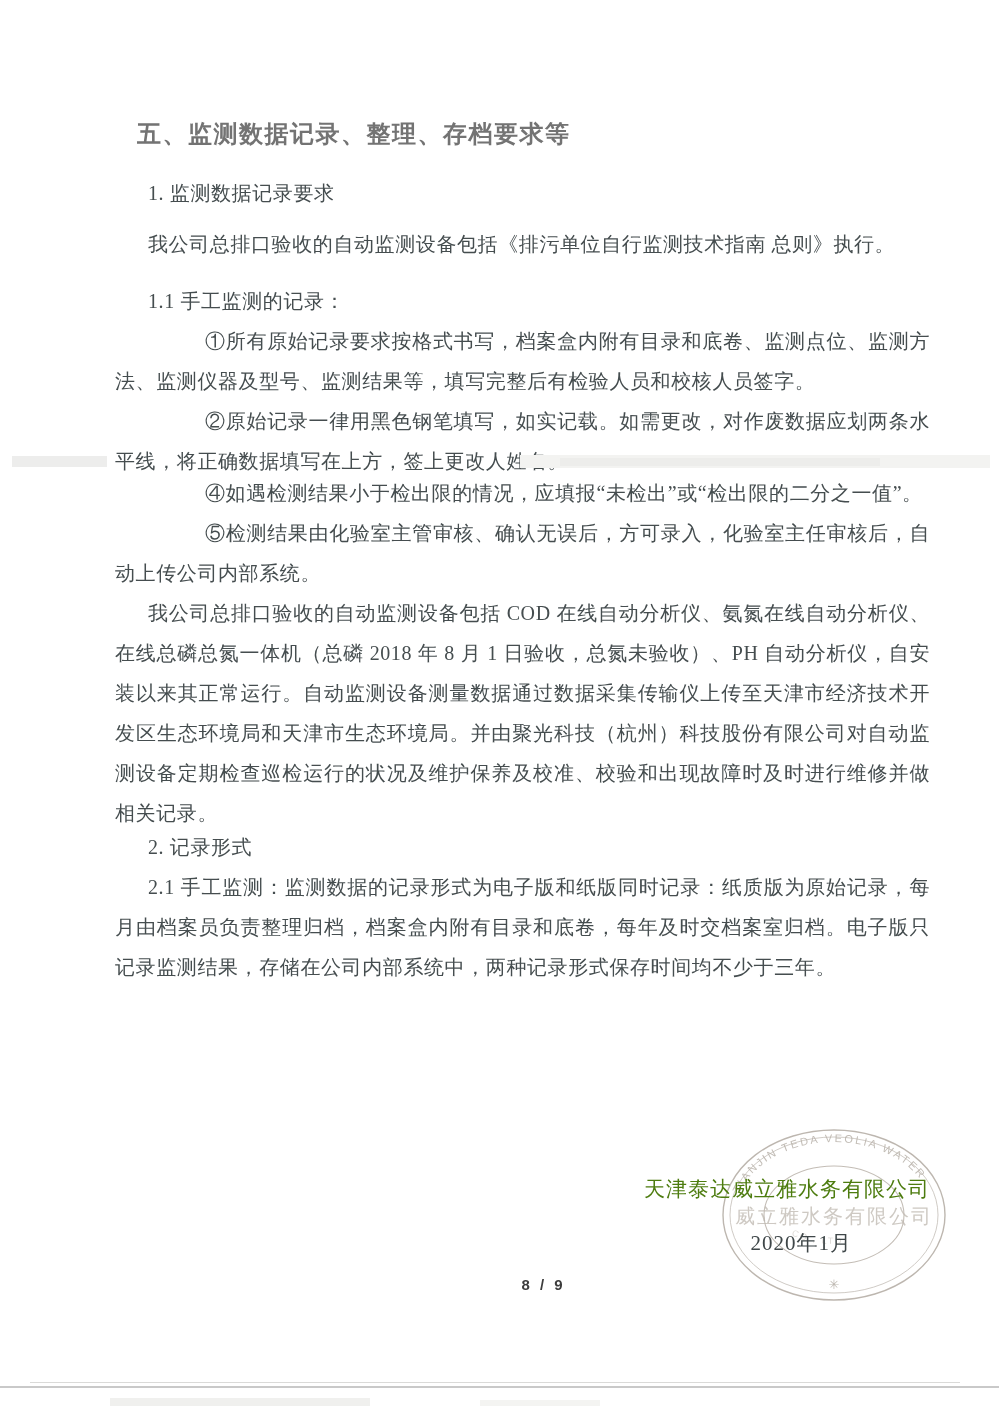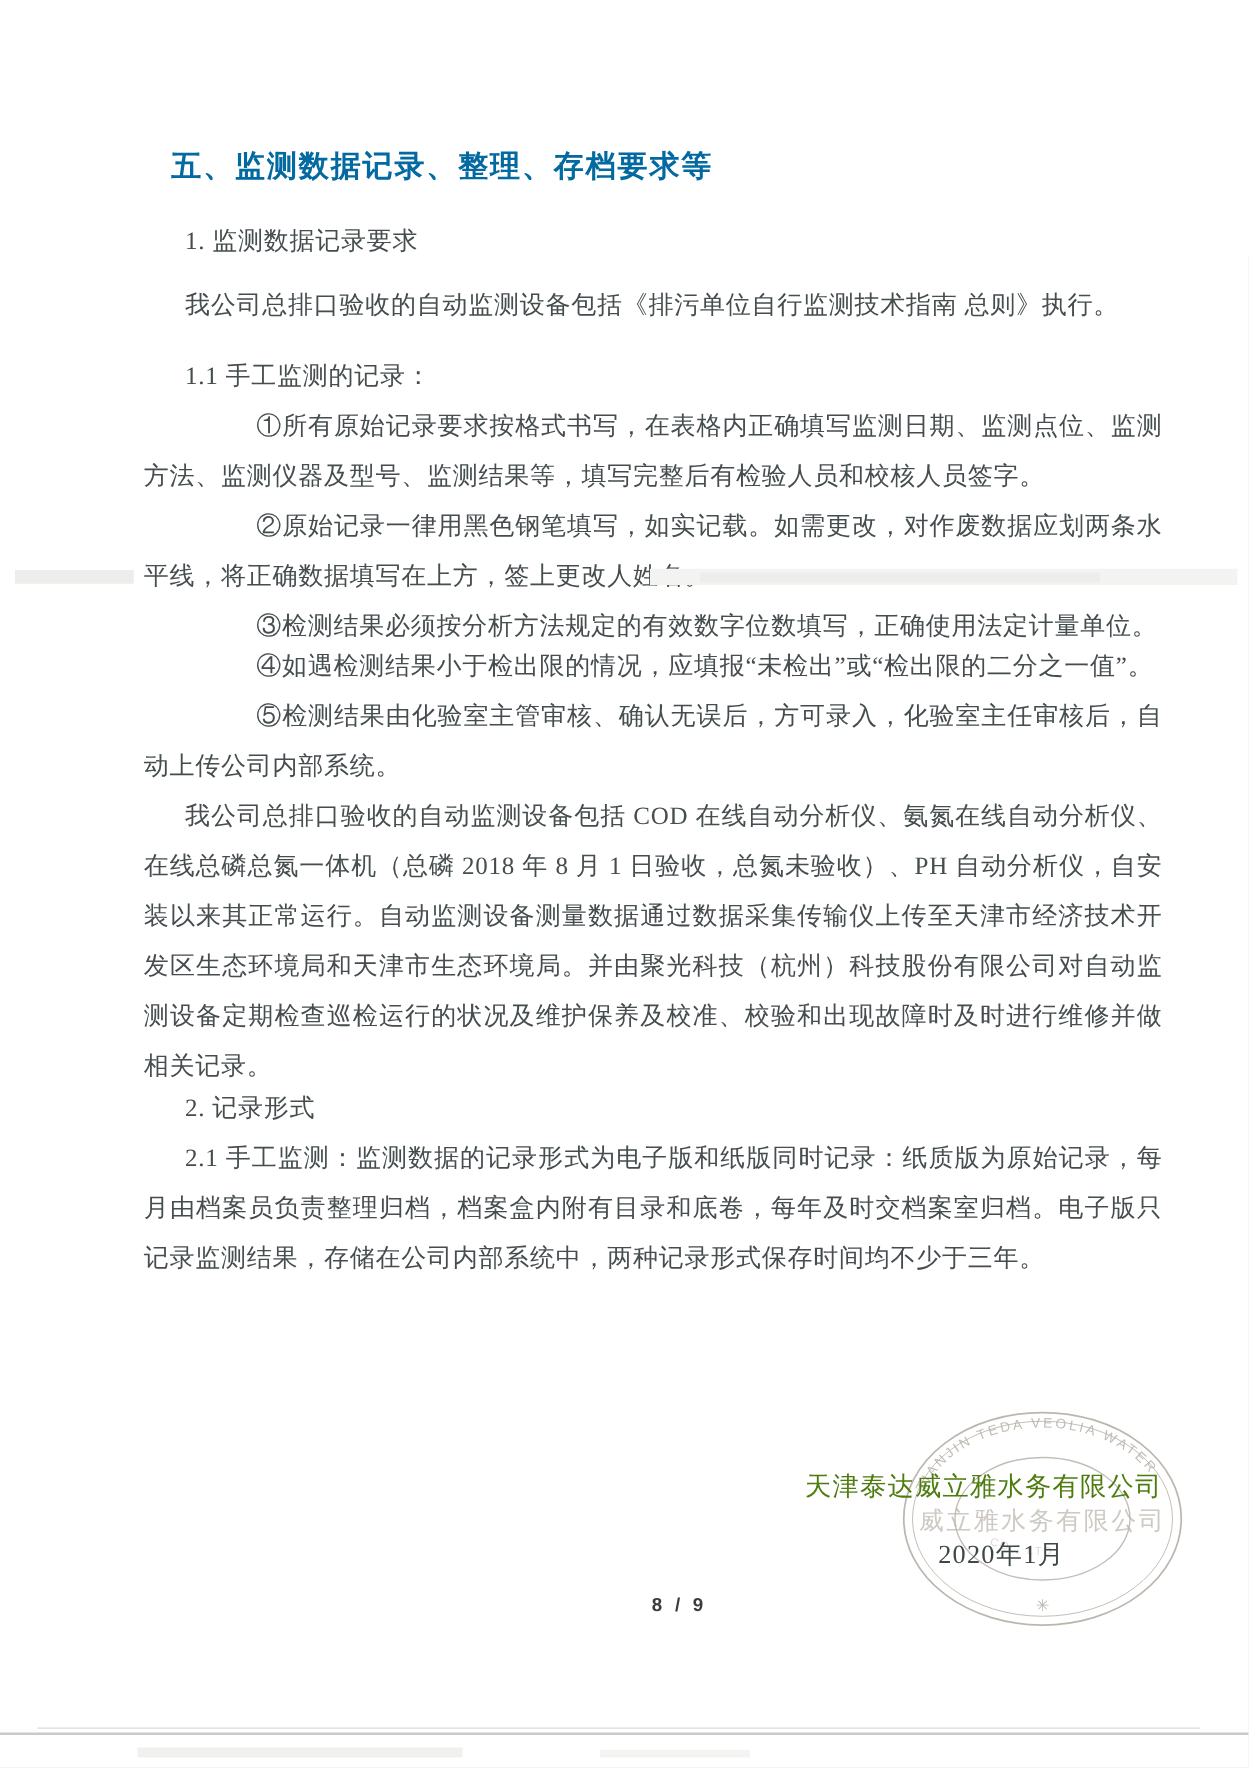--- a/index.html
+++ b/index.html
@@ -12,21 +12,21 @@
     font-family:"Liberation Serif","DejaVu Serif",serif;
     color:#454d4f;
   }
   .content {
     position:absolute;
     left:115px; right:69px; top:112px;
   }
   .doc-title {
     font-size:24px;
     font-weight:bold;
-    color:#0369a1;
+    color:#737373;
     margin:0 0 0 22px;
     line-height:44px;
     letter-spacing:1.5px;
   }
   .para {
     margin:0;
     font-size:20px;
     line-height:40px;
     text-align:justify;
     letter-spacing:0.6px;
@@ -92,23 +92,22 @@
 <body>
 
 <div class="page">
 
   <div class="content">
     <h1 class="doc-title">五、监测数据记录、整理、存档要求等</h1>
 
     <p class="para ind-head sp-a">1. 监测数据记录要求</p>
     <p class="para ind-head sp-b">我公司总排口验收的自动监测设备包括《排污单位自行监测技术指南 总则》执行。</p>
     <p class="para ind-head sp-a">1.1 手工监测的记录：</p>
-    <p class="para ind-item">①所有原始记录要求按格式书写，在表格内正确填写监测日期、监测点位、监测方法、监测仪器及型号、监测结果等，填写完整后有检验人员和校核人员签字。</p>
+    <p class="para ind-item">①所有原始记录要求按格式书写，档案盒内附有目录和底卷、监测点位、监测方法、监测仪器及型号、监测结果等，填写完整后有检验人员和校核人员签字。</p>
     <p class="para ind-item">②原始记录一律用黑色钢笔填写，如实记载。如需更改，对作废数据应划两条水平线，将正确数据填写在上方，签上更改人姓名。</p>
-    <p class="para ind-item">③检测结果必须按分析方法规定的有效数字位数填写，正确使用法定计量单位。</p>
     <p class="para ind-item tight">④如遇检测结果小于检出限的情况，应填报“未检出”或“检出限的二分之一值”。</p>
     <p class="para ind-item">⑤检测结果由化验室主管审核、确认无误后，方可录入，化验室主任审核后，自动上传公司内部系统。</p>
     <p class="para ind-head">我公司总排口验收的自动监测设备包括 COD 在线自动分析仪、氨氮在线自动分析仪、在线总磷总氮一体机（总磷 2018 年 8 月 1 日验收，总氮未验收）、PH 自动分析仪，自安装以来其正常运行。自动监测设备测量数据通过数据采集传输仪上传至天津市经济技术开发区生态环境局和天津市生态环境局。并由聚光科技（杭州）科技股份有限公司对自动监测设备定期检查巡检运行的状况及维护保养及校准、校验和出现故障时及时进行维修并做相关记录。</p>
     <p class="para ind-head tight2">2. 记录形式</p>
     <p class="para ind-head">2.1 手工监测：监测数据的记录形式为电子版和纸版同时记录：纸质版为原始记录，每月由档案员负责整理归档，档案盒内附有目录和底卷，每年及时交档案室归档。电子版只记录监测结果，存储在公司内部系统中，两种记录形式保存时间均不少于三年。</p>
   </div>
 
   <div class="signature">
     <div class="company">天津泰达威立雅水务有限公司</div>
     <div class="sign-date">2020年1月</div>

